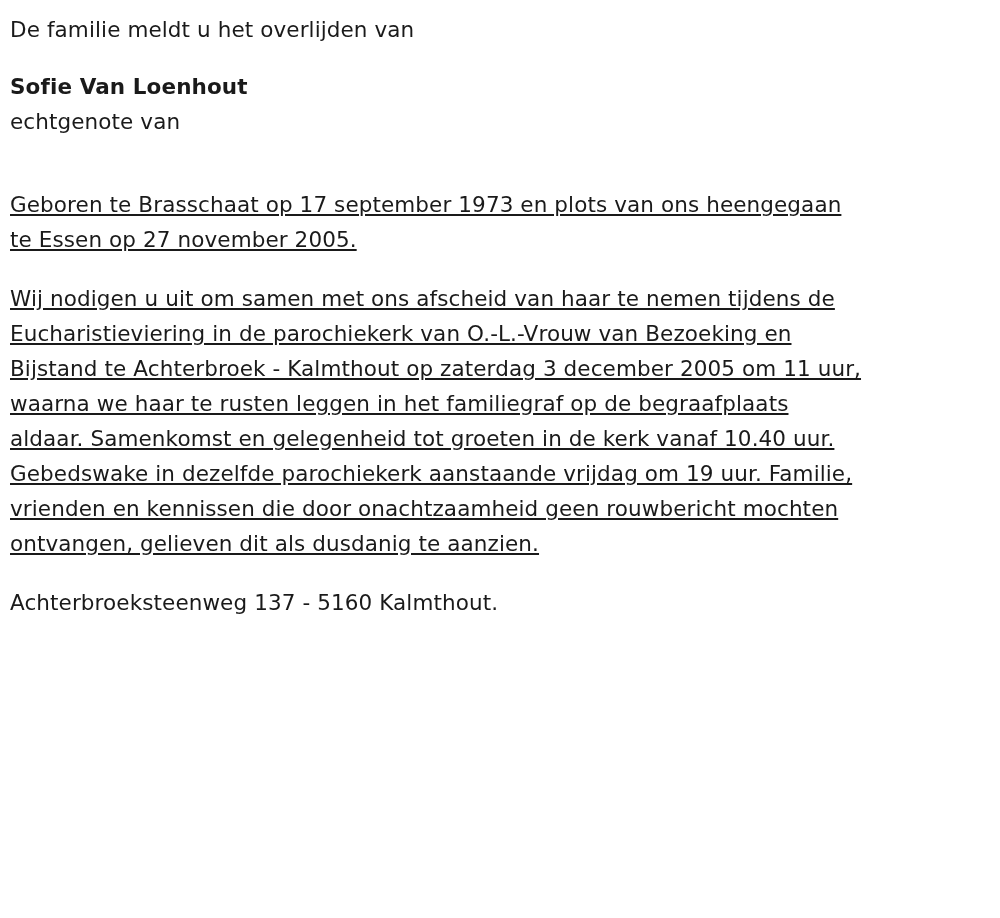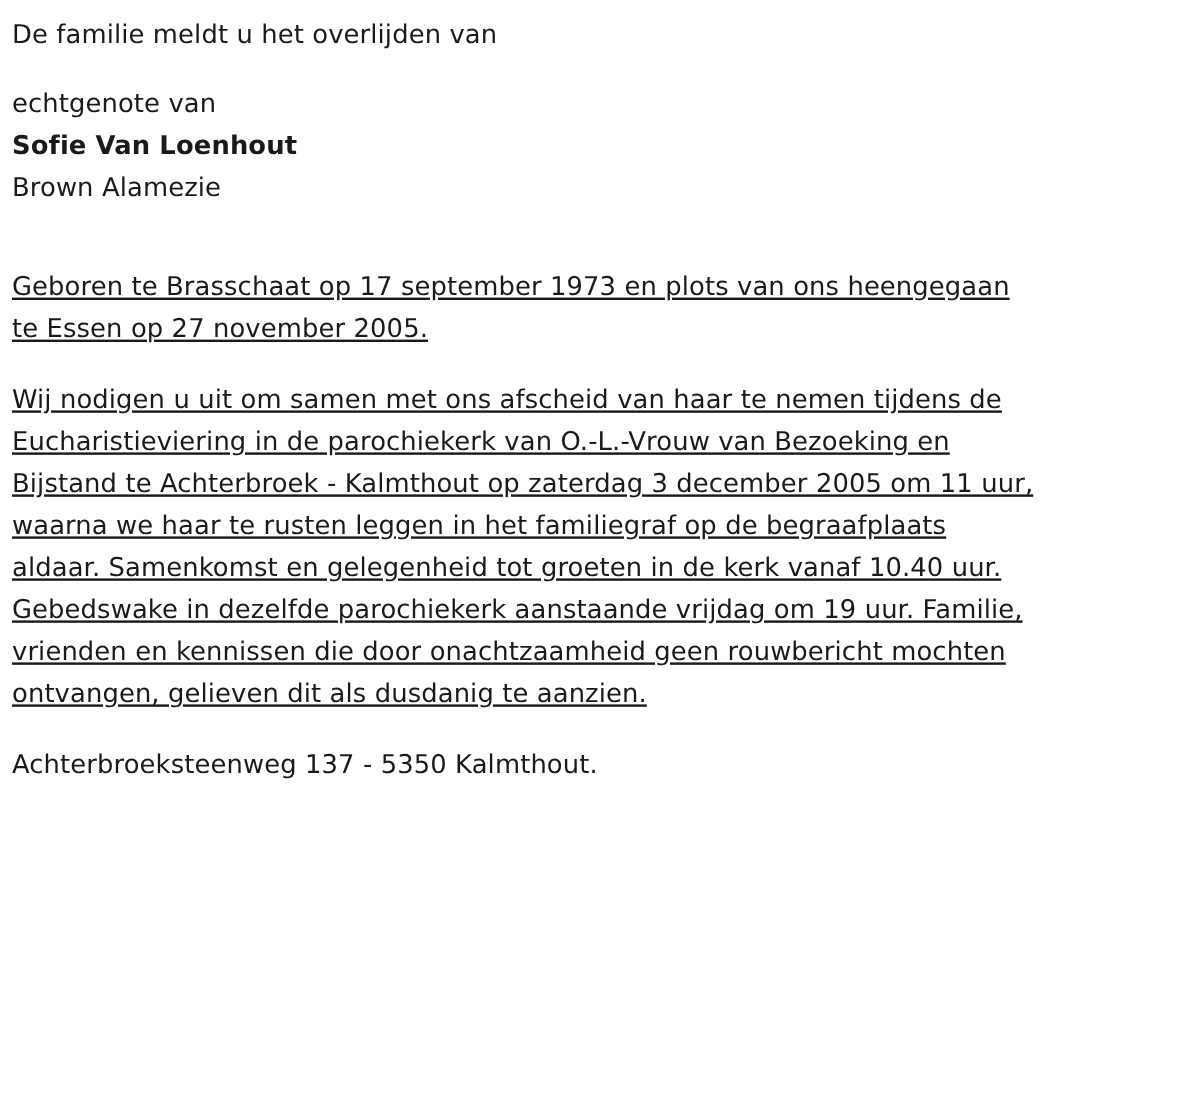--- a/index.html
+++ b/index.html
@@ -44,32 +44,31 @@
 </style>
 </head>
 <body>
 
 <div class="notice">
 
   <p class="line">De familie meldt u het overlijden van</p>
 
   <div class="spacer-sm"></div>
 
+  <p class="line name">Sofie Van Loenhout</p>
   <p class="line">echtgenote van</p>
-  <p class="line name">Sofie Van Loenhout</p>
-  <p class="line">Brown Alamezie</p>
 
   <div class="spacer-md"></div>
 
 
   <div class="spacer-md"></div>
 
   <p class="para">Geboren te Brasschaat op 17 september 1973 en plots van ons heengegaan te Essen op 27 november 2005.</p>
 
   <div class="spacer-md"></div>
 
   <p class="para">Wij nodigen u uit om samen met ons afscheid van haar te nemen tijdens de Eucharistieviering in de parochiekerk van O.-L.-Vrouw van Bezoeking en Bijstand te Achterbroek - Kalmthout op zaterdag 3 december 2005 om 11 uur, waarna we haar te rusten leggen in het familiegraf op de begraafplaats aldaar. Samenkomst en gelegenheid tot groeten in de kerk vanaf 10.40 uur. Gebedswake in dezelfde parochiekerk aanstaande vrijdag om 19 uur. Familie, vrienden en kennissen die door onachtzaamheid geen rouwbericht mochten ontvangen, gelieven dit als dusdanig te aanzien.</p>
 
   <div class="spacer-md"></div>
 
-  <p class="line">Achterbroeksteenweg 137 - 5350 Kalmthout.</p>
+  <p class="line">Achterbroeksteenweg 137 - 5160 Kalmthout.</p>
 
 </div>
 
 </body></html>

